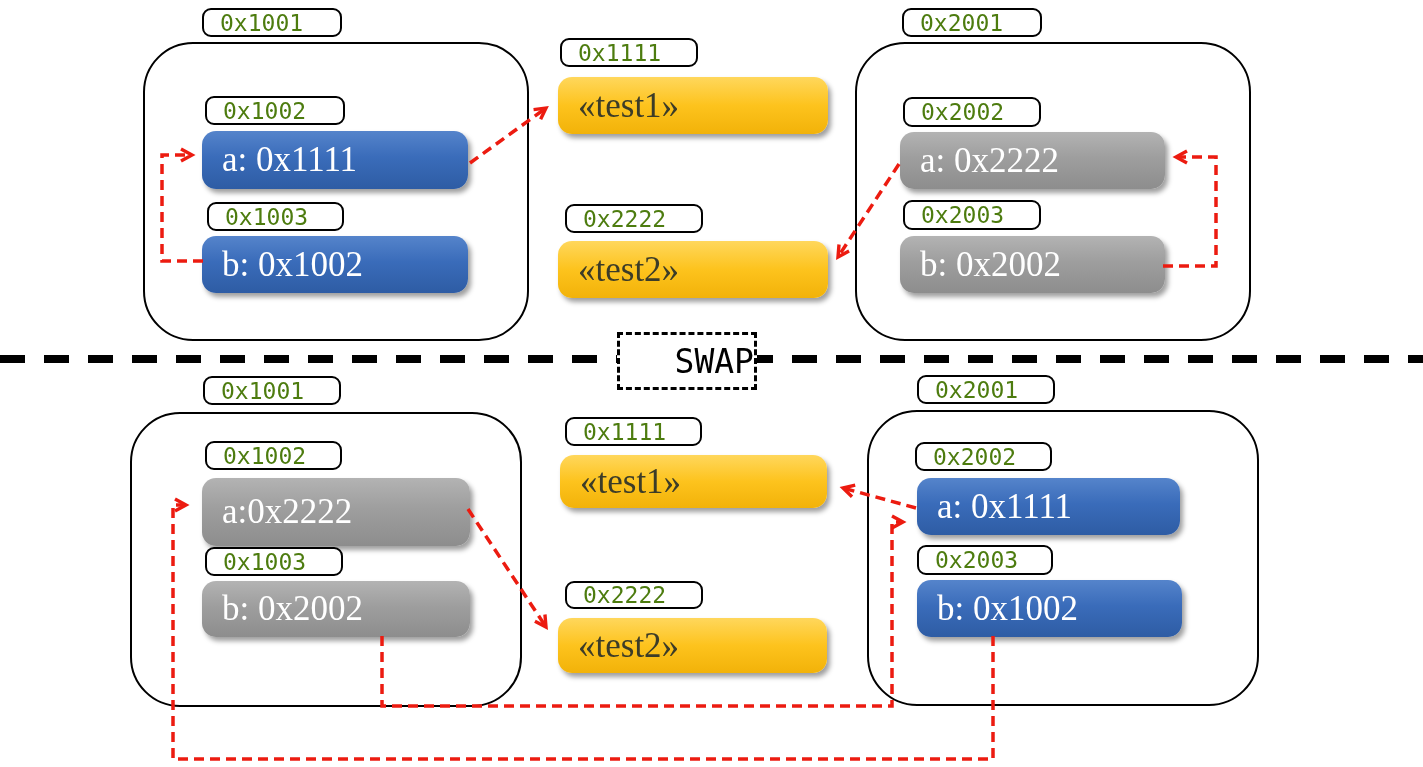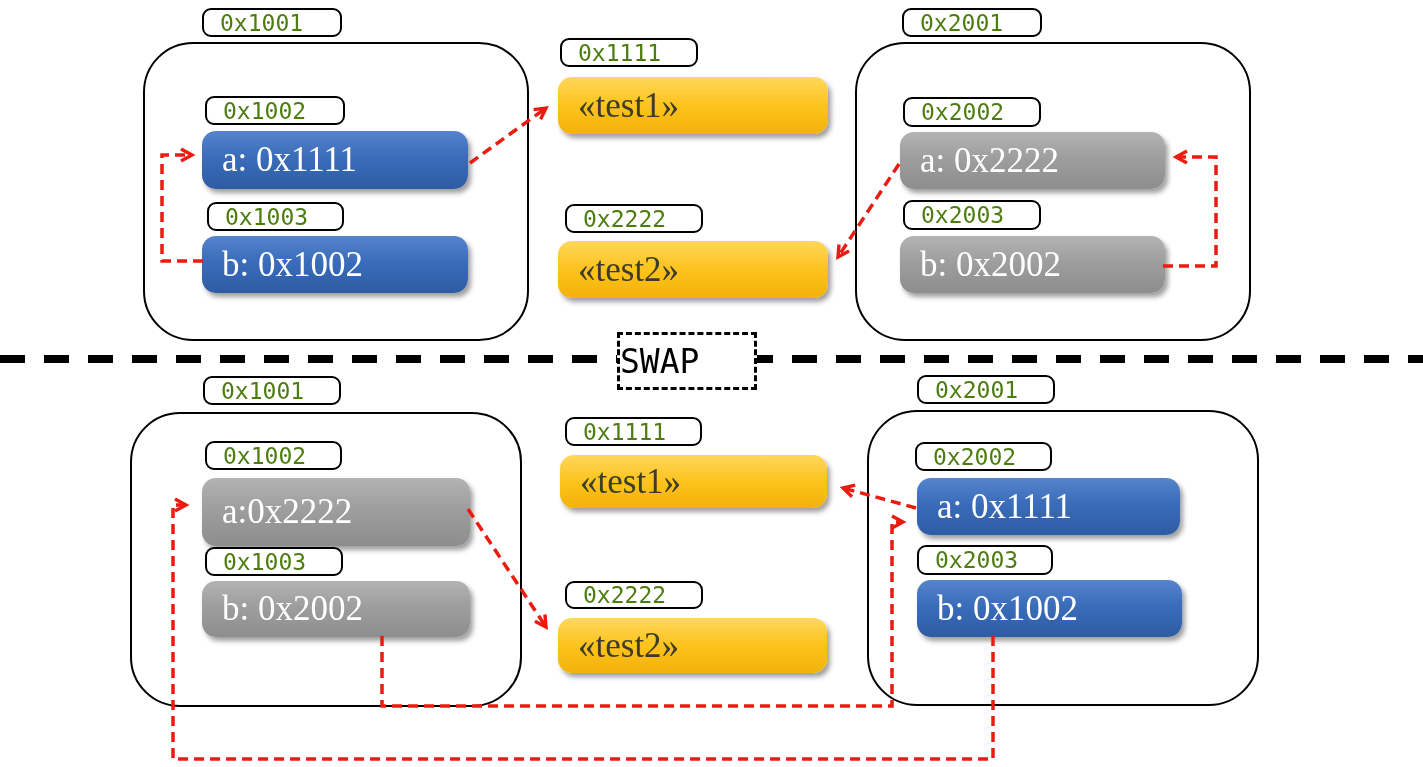--- a/index.html
+++ b/index.html
@@ -19,21 +19,21 @@
     position:absolute;border-radius:14px;display:flex;align-items:center;
     padding-left:20px;box-sizing:border-box;font-size:35px;color:#fff;
     box-shadow:3px 4px 5px rgba(0,0,0,.38);z-index:2;white-space:nowrap;font-family:Liberation Serif, serif;
   }
   .pill.blue{background:linear-gradient(180deg,#5584cb 0%,#3a6cba 45%,#2e5ca4 100%);}
   .pill.gray{background:linear-gradient(180deg,#b3b3b3 0%,#9e9e9e 45%,#8d8d8d 100%);}
   .pill.yellow{background:linear-gradient(180deg,#ffd75c 0%,#fdc31d 50%,#f2b209 100%);color:#3c3c28;}
   .swapbox{
     position:absolute;left:617px;top:332px;width:140px;height:58px;background:#fff;
     border:3.5px dashed #000;box-sizing:border-box;display:flex;align-items:center;
-    justify-content:flex-start;font-size:33px;color:#000;z-index:4;
+    justify-content:flex-end;font-size:33px;color:#000;z-index:4;
   }
   svg.connectors{position:absolute;left:0;top:0;z-index:3;pointer-events:none;}
   svg.divider{position:absolute;left:0;top:0;z-index:1;pointer-events:none;}
 </style>
 </head>
 <body>
 
 <div class="stage">
 
   <svg class="divider" width="1423" height="767">

